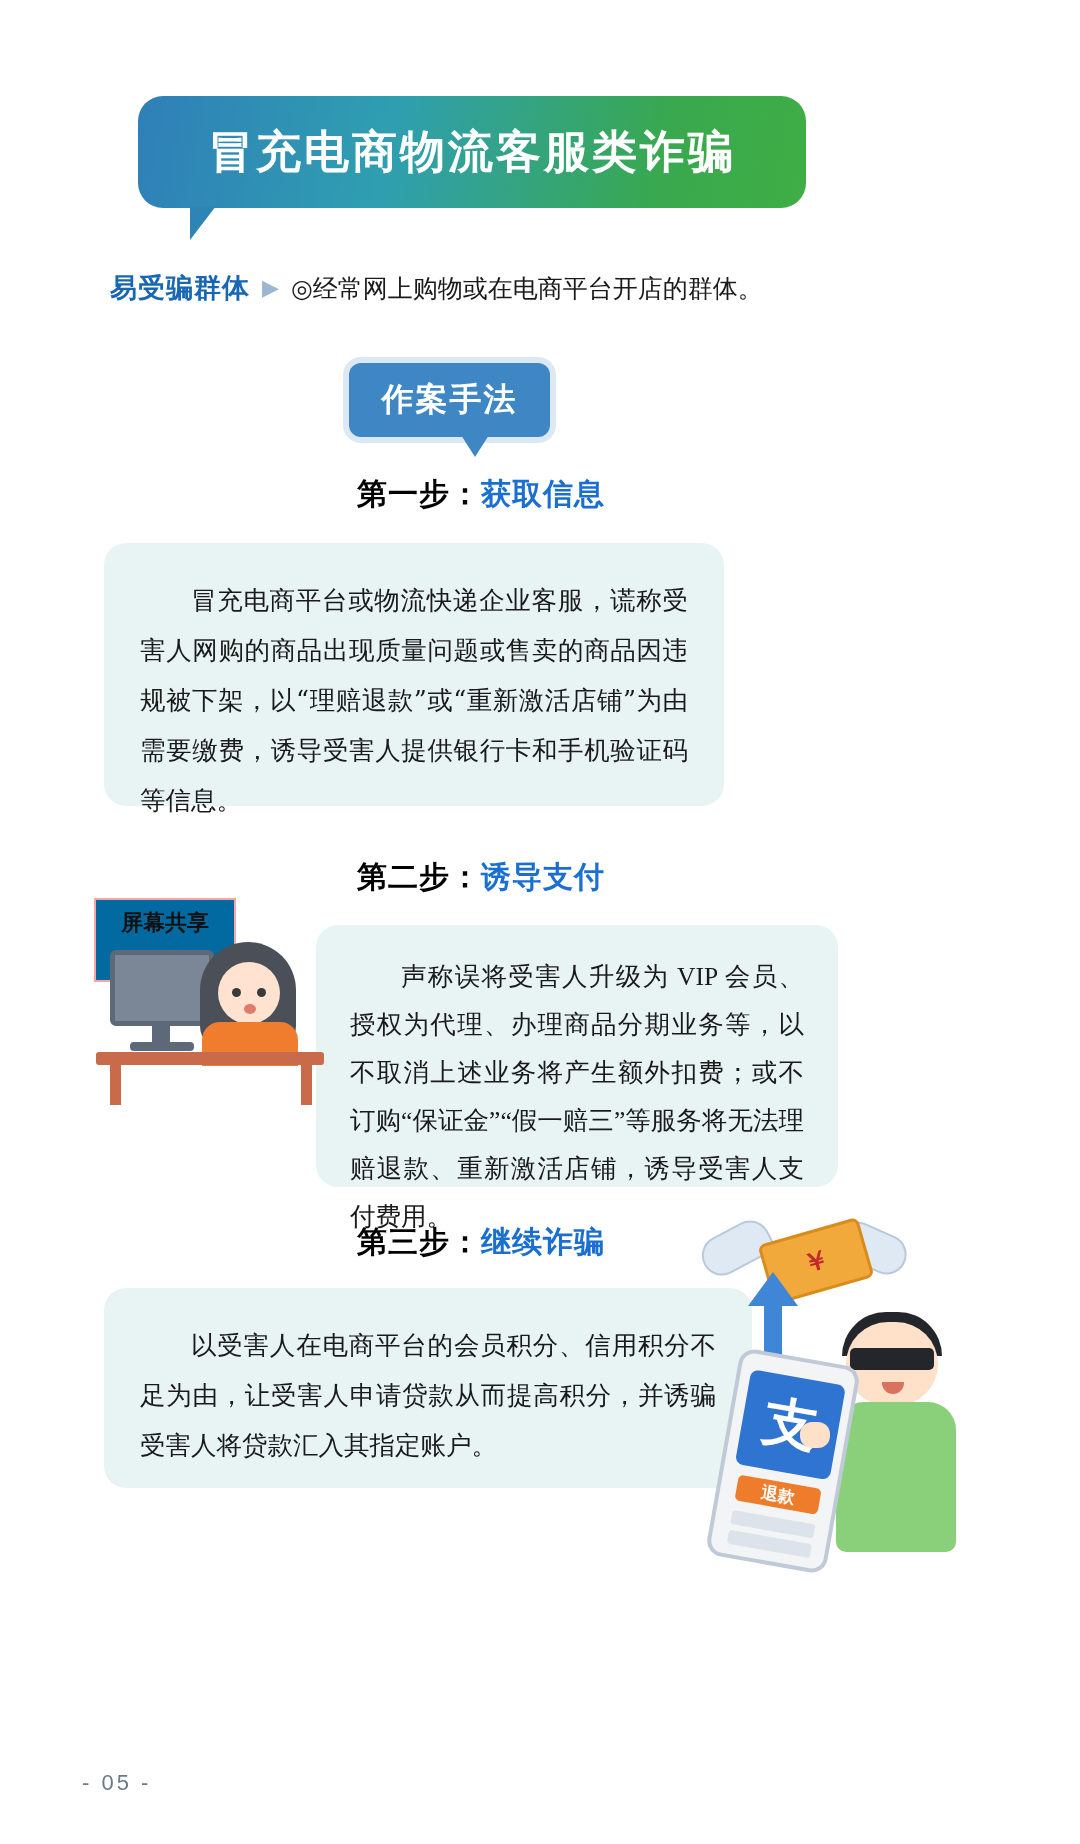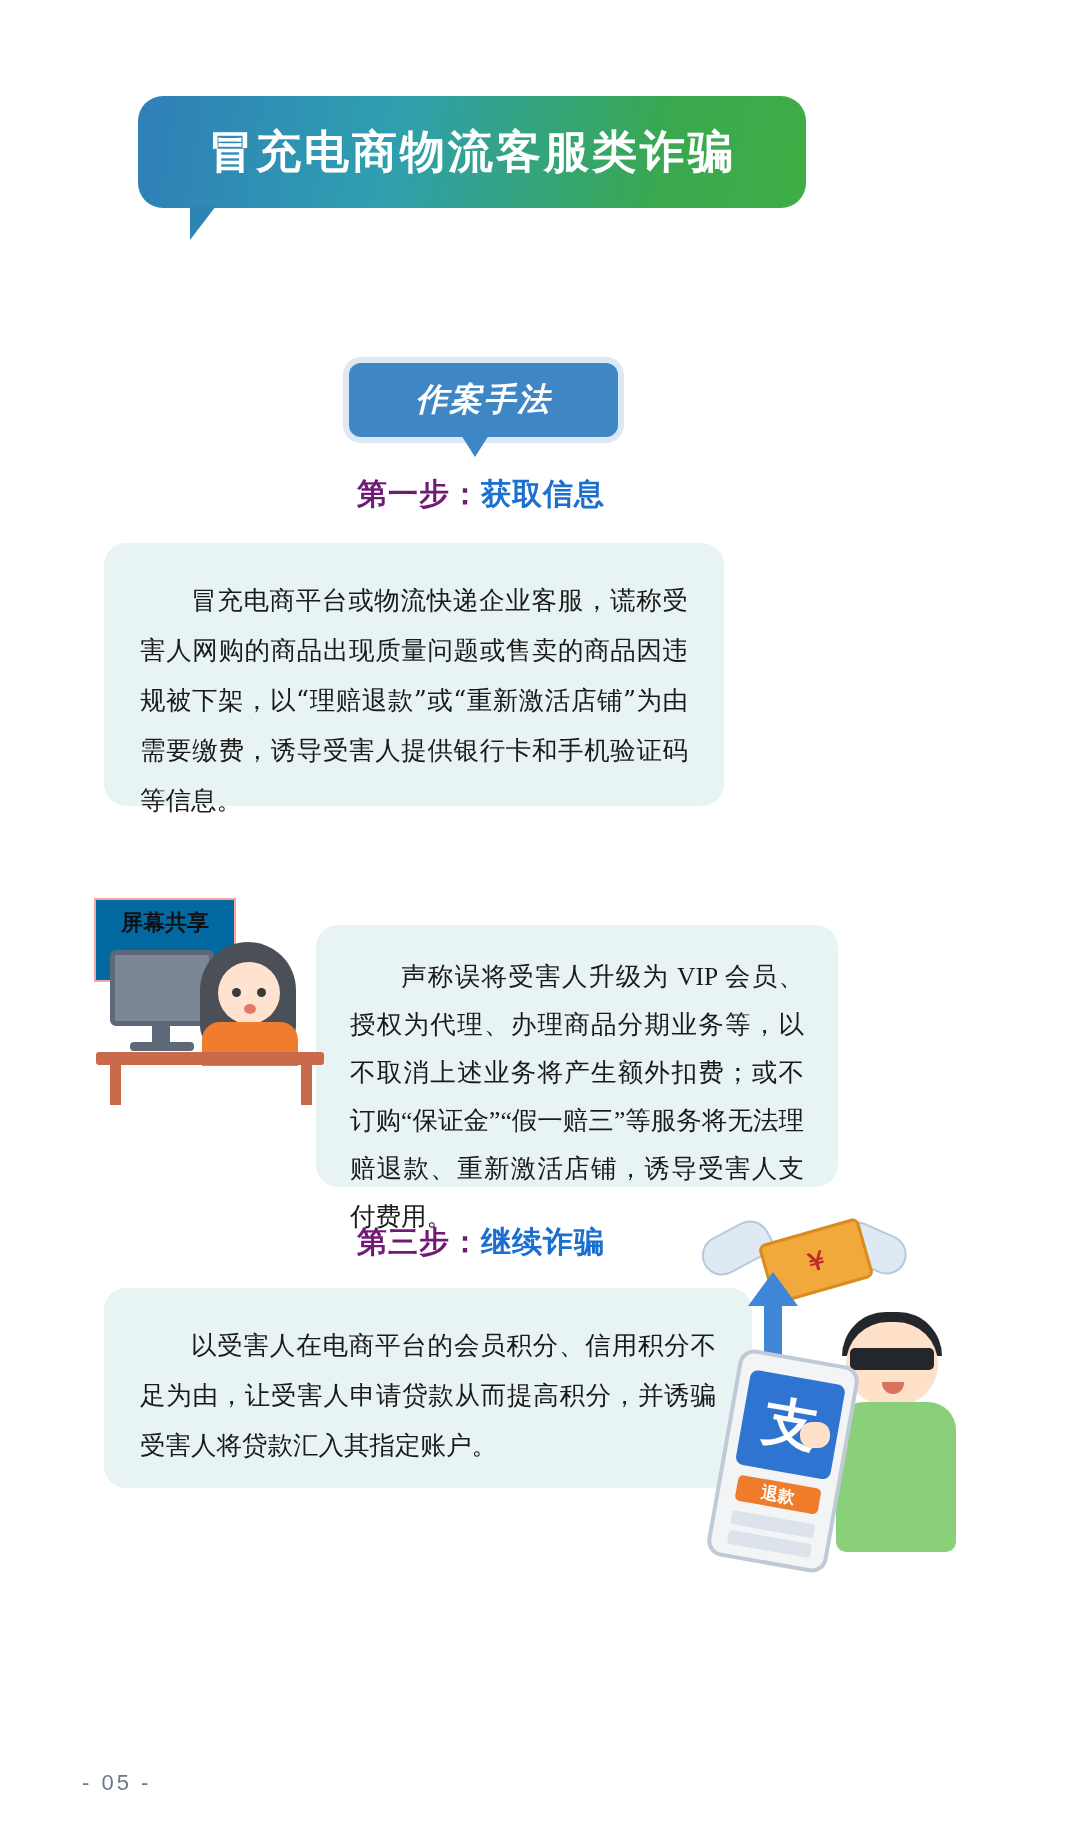--- a/index.html
+++ b/index.html
@@ -63,21 +63,21 @@
   .victim-text {
     color: #1a1a1a;
     font-size: 25px;
     font-family: "DejaVu Serif", "Liberation Serif", serif;
   }
 
   
   .method-wrap {
     position: absolute;
     left: 349px; top: 363px;
-    width: 269px; height: 74px; font-style: italic;
+    width: 201px; height: 74px;
   }
   .method-box {
     width: 100%; height: 100%;
     background: #3e87c4;
     border-radius: 12px;
     display: flex; align-items: center; justify-content: center;
     box-shadow: 0 0 0 6px rgba(62,135,196,0.18);
   }
   .method-box span {
     color: #fff; font-size: 32px; font-weight: bold; letter-spacing: 2px;
@@ -92,21 +92,21 @@
     border-top: 22px solid #3e87c4;
   }
 
   
   .step-head {
     position: absolute;
     font-size: 30px; font-weight: bold;
     letter-spacing: 1px;
     white-space: nowrap;
   }
-  .step-head .sn { color: #701a75; }
+  .step-head .sn { color: #000000; }
   .step-head .st { color: #1a6fd0; }
   #step1-head { left: 357px; top: 474px; }
   #step2-head { left: 357px; top: 857px; }
   #step3-head { left: 357px; top: 1222px; }
 
   
   .card {
     position: absolute;
     background: #e8f4f4;
     border-radius: 22px;
@@ -322,37 +322,45 @@
 
 <div class="page">
 
   <div class="title-wrap">
     <div class="title-banner">
       <span>冒充电商物流客服类诈骗</span>
     </div>
     <div class="title-tail"></div>
   </div>
 
+  <div class="victim-row">
+    <div class="victim-label">易受骗群体</div>
+    <div class="victim-arrow">▶</div>
+    <div class="victim-text">◎经常网上购物或在电商平台开店的群体。</div>
+  </div>
 
   <div class="method-wrap">
     <div class="method-box">
       <span>作案手法</span>
     </div>
     <div class="method-tail"></div>
   </div>
 
   <div class="step-head" id="step1-head">
     <span class="sn">第一步：</span><span class="st">获取信息</span>
   </div>
   <div class="card" id="card1">
     <p>冒充电商平台或物流快递企业客服，谎称受害人网购的商品出现质量问题或售卖的商品因违规被下架，以“理赔退款”或“重新激活店铺”为由需要缴费，诱导受害人提供银行卡和手机验证码等信息。</p>
   </div>
 
 
 
+  <div class="step-head" id="step2-head">
+    <span class="sn">第二步：</span><span class="st">诱导支付</span>
+  </div>
   <div class="card" id="card2">
     <p>声称误将受害人升级为 VIP 会员、授权为代理、办理商品分期业务等，以不取消上述业务将产生额外扣费；或不订购“保证金”“假一赔三”等服务将无法理赔退款、重新激活店铺，诱导受害人支付费用。</p>
   </div>
 
   <div class="ss-box">
     <p>屏幕共享</p>
     <p>指导操作</p>
   </div>
   <div class="fake-stamp">假</div>
 

